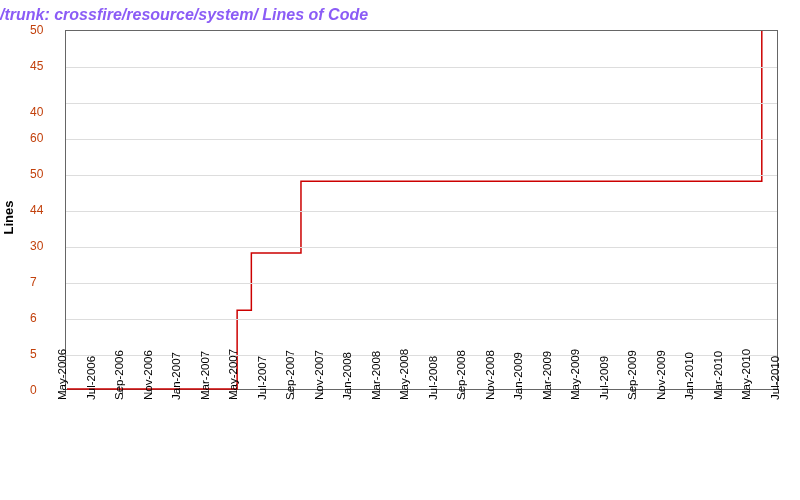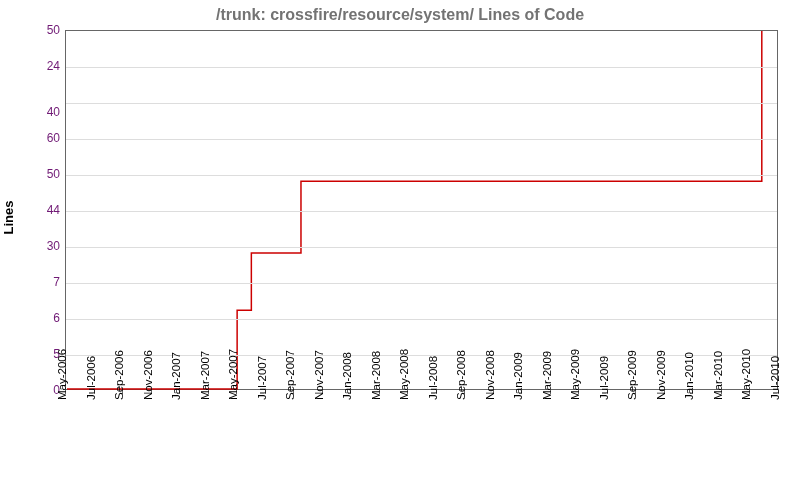--- a/index.html
+++ b/index.html
@@ -12,24 +12,24 @@
     width: 800px;
     height: 500px;
     position: relative;
     box-sizing: border-box;
   }
   .chart-title {
     position: absolute;
     top: 6px;
     left: 0;
     width: 100%;
-    text-align: center;
     font-weight: bold;
     font-size: 16px;
-    color: #737373;
+    color: #8b5cf6;
+    font-style: italic;
   }
   .plot-area {
     position: absolute;
     left: 65px;
     top: 30px;
     width: 713px;
     height: 360px;
     border: 1px solid #666;
     box-sizing: border-box;
     background: #fff;
@@ -38,23 +38,23 @@
     position: absolute;
     left: 0;
     width: 100%;
     height: 0;
     border-top: 1px solid #ddd;
   }
   .ytick {
     position: absolute;
     right: 740px;
     width: 30px;
-    text-align: right;
+    text-align: left;
     font-size: 12px;
-    color: #701a75;
+    color: #c2410c;
     transform: translateY(-50%);
   }
   .xtick {
     position: absolute;
     top: 394px;
     font-size: 11.5px;
     color: #000;
     transform-origin: center left;
     transform: translateX(-3px) rotate(-90deg);
     white-space: nowrap;
@@ -122,21 +122,21 @@
 
 <div class="ytick" style="top: 390px;">0</div>
     <div class="ytick" style="top: 354px;">5</div>
     <div class="ytick" style="top: 318px;">6</div>
     <div class="ytick" style="top: 282px;">7</div>
     <div class="ytick" style="top: 246px;">30</div>
     <div class="ytick" style="top: 210px;">44</div>
     <div class="ytick" style="top: 174px;">50</div>
     <div class="ytick" style="top: 138px;">60</div>
     <div class="ytick" style="top: 112px;">40</div>
-    <div class="ytick" style="top: 66px;">24</div>
+    <div class="ytick" style="top: 66px;">45</div>
     <div class="ytick" style="top: 30px;">50</div>
     <div class="xtick-mark" style="left: 65px;"></div>
     <div class="xtick" style="left: 65px;">May-2006</div>
     <div class="xtick-mark" style="left: 93.52px;"></div>
     <div class="xtick" style="left: 93.52px;">Jul-2006</div>
     <div class="xtick-mark" style="left: 122.04px;"></div>
     <div class="xtick" style="left: 122.04px;">Sep-2006</div>
     <div class="xtick-mark" style="left: 150.56px;"></div>
     <div class="xtick" style="left: 150.56px;">Nov-2006</div>
     <div class="xtick-mark" style="left: 179.08px;"></div>

